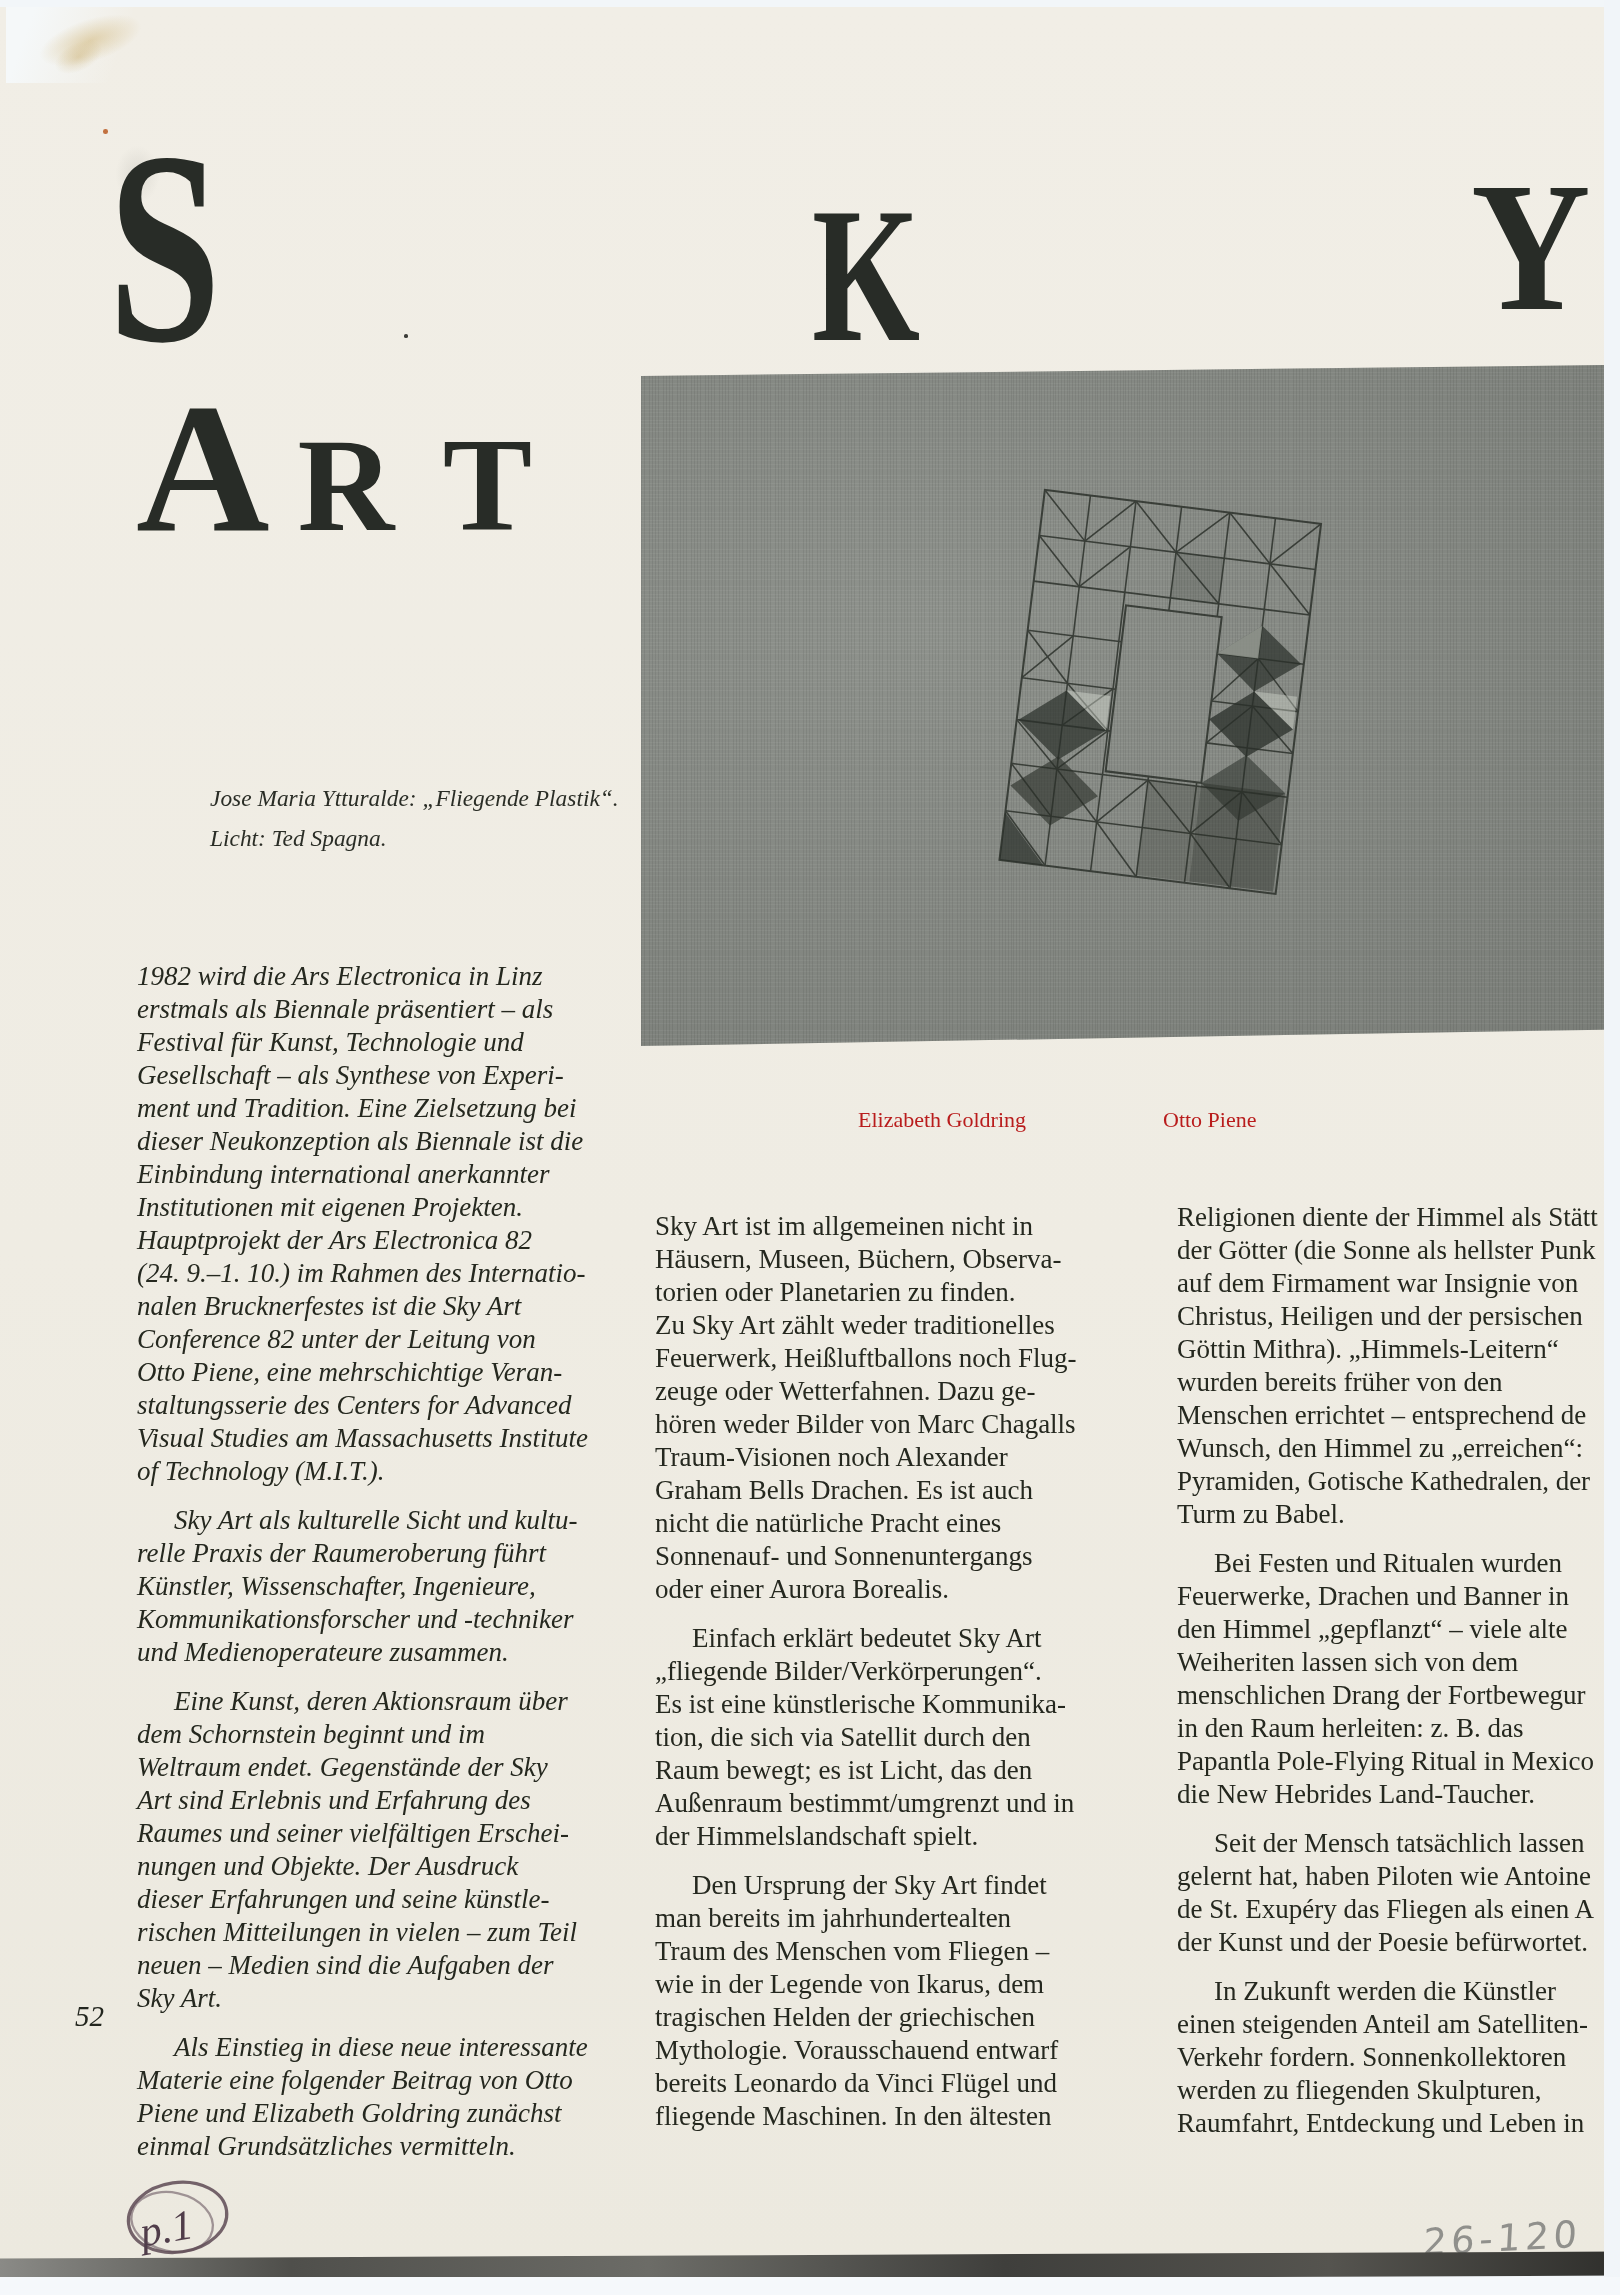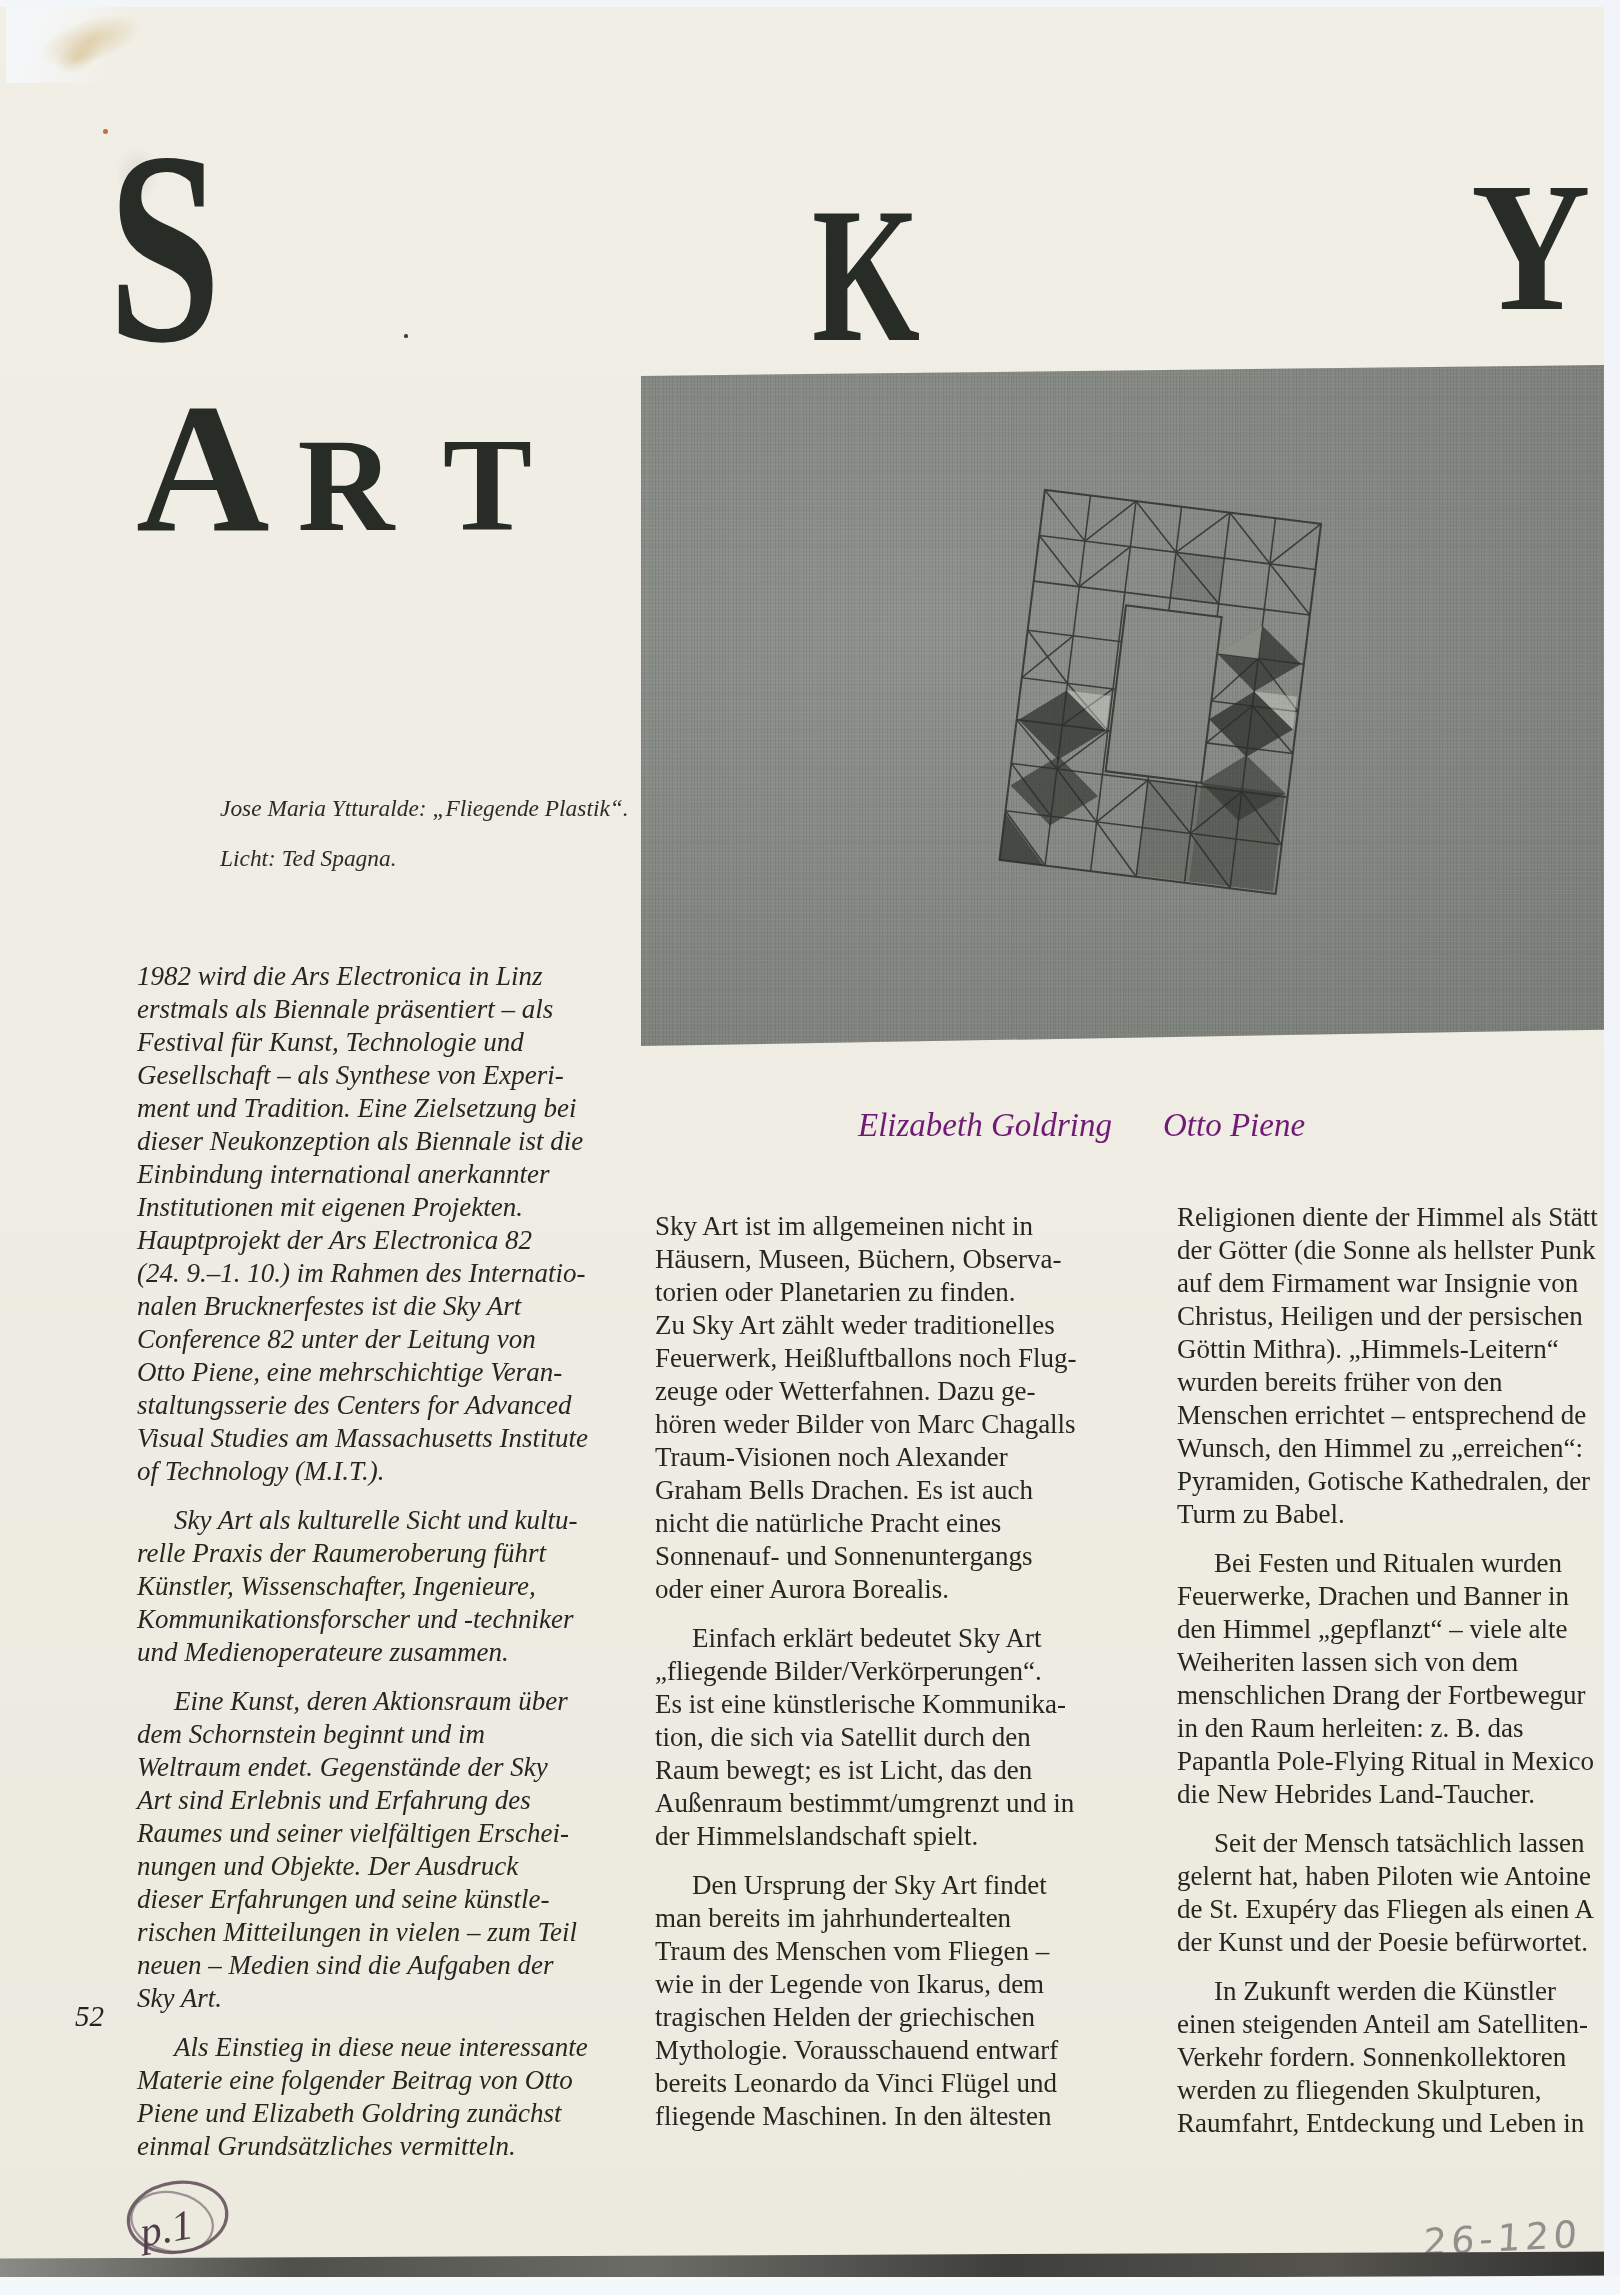--- a/index.html
+++ b/index.html
@@ -39,29 +39,29 @@
   
   .photo{left:641px;top:365px;width:963px;height:681px;
          clip-path:polygon(0 1.6%,100% 0,100% 97.6%,0 100%);
          background-color:#868a84;
          background-image:
            repeating-linear-gradient(90deg,rgba(0,0,0,0.07) 0 0.9px,rgba(0,0,0,0) 0.9px 2.8px),
            repeating-linear-gradient(0deg,rgba(255,255,255,0.05) 0 0.9px,rgba(0,0,0,0) 0.9px 3.7px),
            radial-gradient(ellipse at 30% 38%,rgba(255,255,255,0.07),rgba(0,0,0,0.09));}
   .artwork{left:369px;top:135px;width:303px;height:386px;transform:rotate(7deg);}
   
-  .pre{white-space:pre;margin:16px;}
+  .pre{white-space:pre;margin:6px;}
   .caption{left:204px;top:775px;font-style:italic;font-size:23.4px;line-height:34px;color:#2a2d26;}
   .col{font-size:27px;line-height:33px;color:#25281f;}
   .col p{margin:16px;}
   .col p.ind{text-indent:37px;}
   .col-left{left:121px;top:944px;font-style:italic;}
   .col-mid{left:639px;top:1194px;}
   .col-right{left:1161px;top:1185px;}
-  .author{font-style:italic;font-size:33px;color:#701a75;}
+  .author{font-size:22px;color:#b91c1c;}
   .author-left{left:858px;top:1107px;}
   .author-right{left:1163px;top:1107px;}
   .pagenum{left:75px;top:2000px;font-style:italic;font-size:29px;}
   .pencil-note{left:1423px;top:2217px;font-family:"DejaVu Sans",sans-serif;font-size:37px;
                color:#90908c;letter-spacing:4.6px;transform:rotate(-3deg) skewX(-6deg);}
   .pen-mark{left:119px;top:2173px;width:119px;height:96px;}
 </style>
 </head>
 <body>
 

